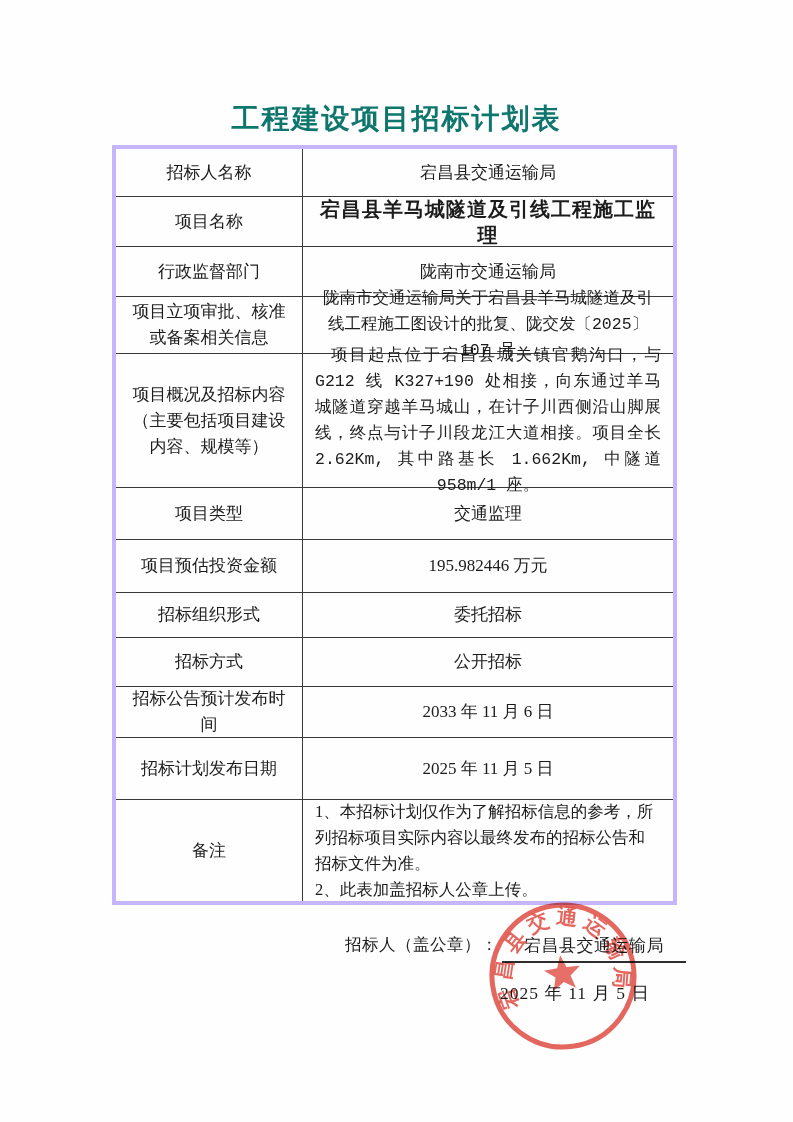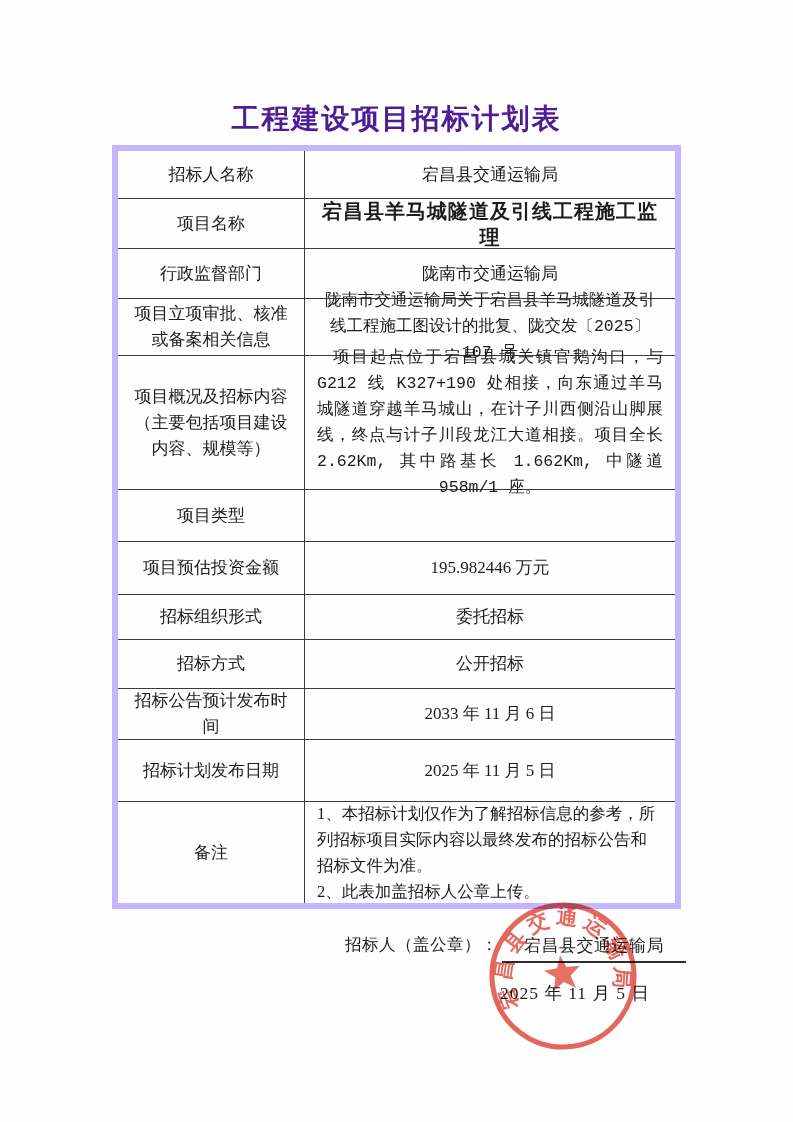--- a/index.html
+++ b/index.html
@@ -21,28 +21,28 @@
     position: absolute;
     top: 100px;
     left: 0;
     width: 100%;
     margin: 0;
     text-align: center;
     font-family: "Liberation Sans", "DejaVu Sans", sans-serif;
     font-size: 28px;
     font-weight: 700;
     letter-spacing: 2px;
-    color: #4c1d95;
+    color: #0f766e;
   }
   .bid-table {
     position: absolute;
     left: 112px;
     top: 145px;
     width: 557px;
-    border: 6px solid #c4b5fd;
+    border: 4px solid #c4b5fd;
     background: transparent;
   }
   .row {
     display: flex;
     box-sizing: border-box;
     border-top: 1px solid #3a3a3a;
   }
   .row:first-child { border-top: none; }
   .cell {
     display: flex;
@@ -176,20 +176,21 @@
 
     <div class="row h134">
       <div class="cell label-cell">项目概况及招标内容（主要包括项目建设内容、规模等）</div>
       <div class="cell value-cell v-para v-overview">
         <div class="inner">项目起点位于宕昌县城关镇官鹅沟口，与 G212 线 K327+190 处相接，向东通过羊马城隧道穿越羊马城山，在计子川西侧沿山脚展线，终点与计子川段龙江大道相接。项目全长 2.62Km, 其中路基长 1.662Km, 中隧道 958m/1 座。</div>
       </div>
     </div>
 
     <div class="row h52">
       <div class="cell label-cell">项目类型</div>
+      <div class="cell value-cell">交通监理</div>
     </div>
 
     <div class="row h53">
       <div class="cell label-cell">项目预估投资金额</div>
       <div class="cell value-cell">195.982446 万元</div>
     </div>
 
     <div class="row h45">
       <div class="cell label-cell">招标组织形式</div>
       <div class="cell value-cell">委托招标</div>

